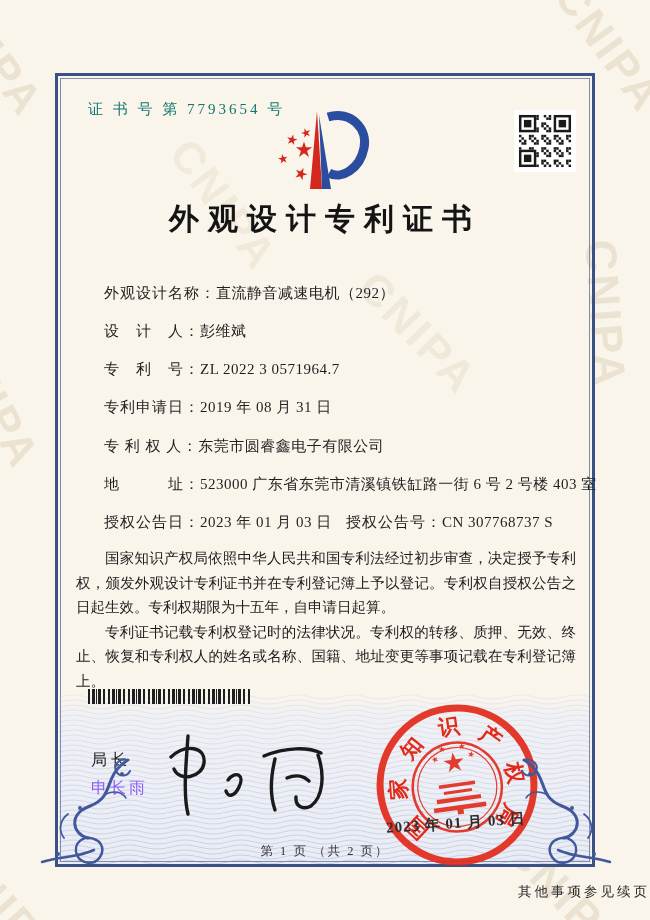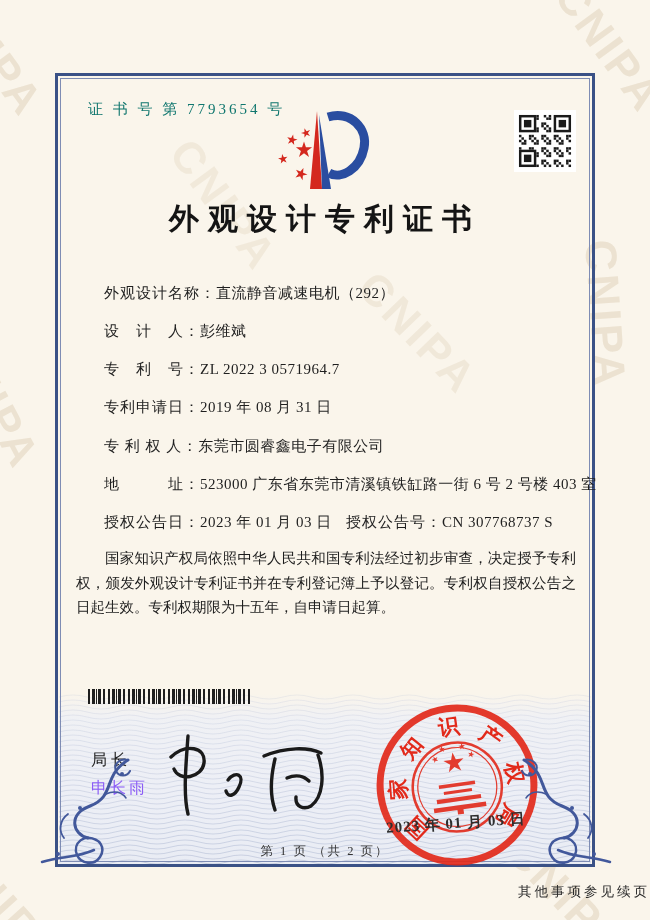--- a/index.html
+++ b/index.html
@@ -269,20 +269,21 @@
 </div>
 <div class="field-row" style="top:513px">
   <span class="flabel">授权公告日：</span><span class="fvalue">2023 年 01 月 03 日</span>
   <span class="field-col2">
     <span class="flabel">授权公告号：</span><span class="fvalue">CN 307768737 S</span>
   </span>
 </div>
 
 <div class="paras">
   <p>国家知识产权局依照中华人民共和国专利法经过初步审查，决定授予专利权，颁发外观设计专利证书并在专利登记簿上予以登记。专利权自授权公告之日起生效。专利权期限为十五年，自申请日起算。</p>
+  <p>专利证书记载专利权登记时的法律状况。专利权的转移、质押、无效、终止、恢复和专利权人的姓名或名称、国籍、地址变更等事项记载在专利登记簿上。</p>
 </div>
 
 <div class="barcode"></div>
 
 <div class="signer-title">局长</div>
 <div class="signer-name">申长雨</div>
 
 <svg class="signature" width="185" height="95" viewBox="0 0 185 95">
   <g fill="none" stroke="#1a1a1a" stroke-width="3.4" stroke-linecap="round">
     <path d="M30,10 C28,38 25,68 30,88"></path>

